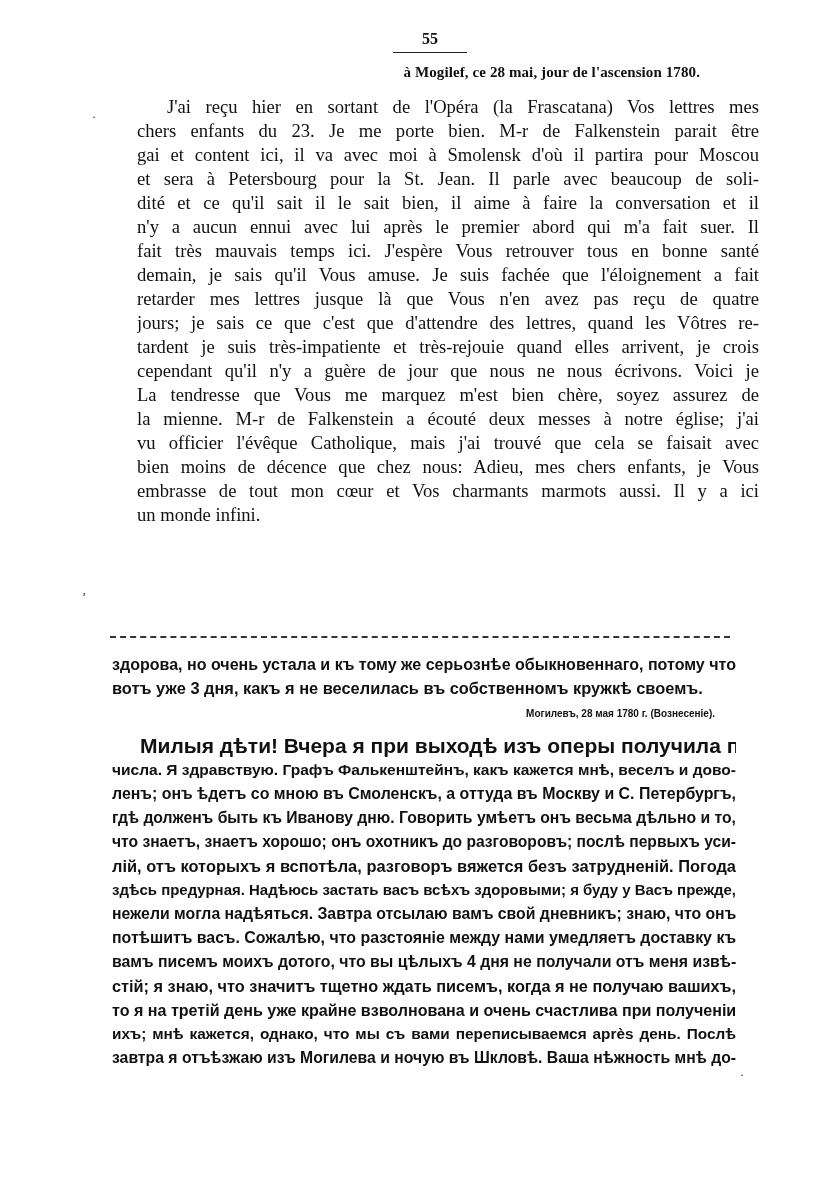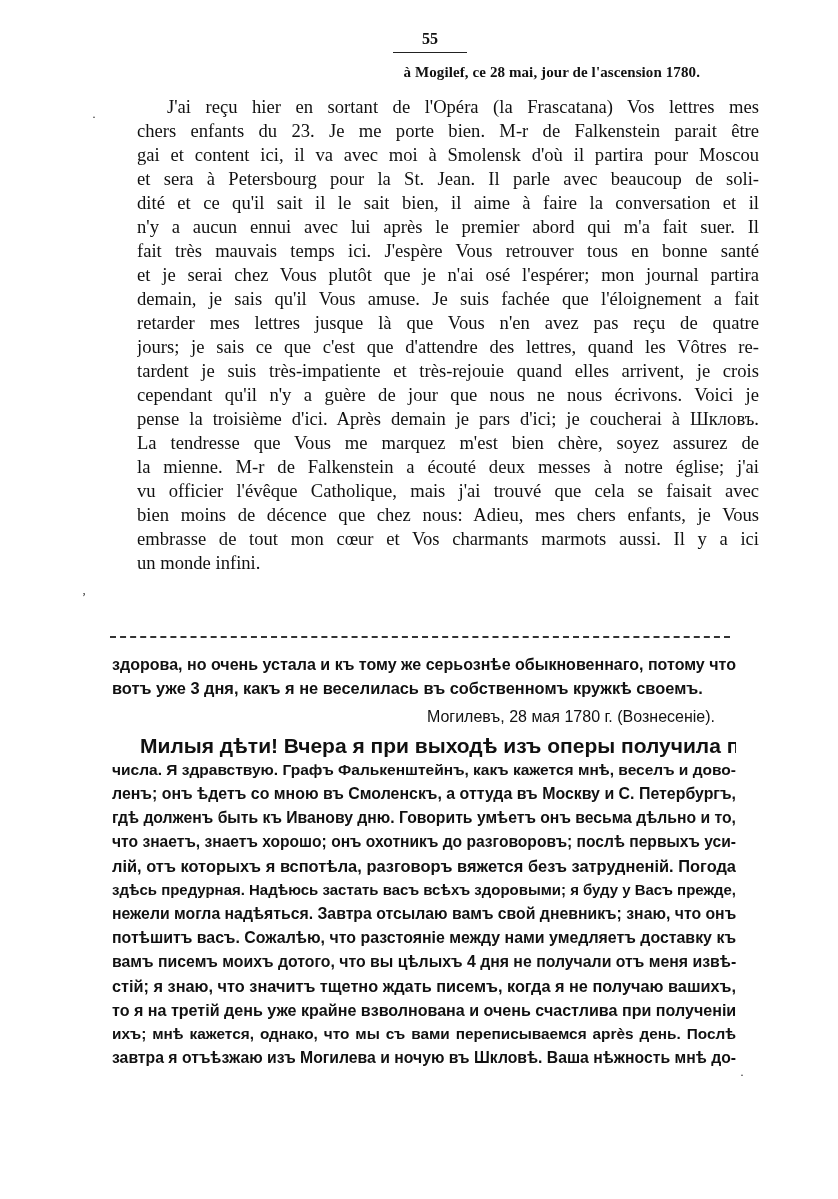--- a/index.html
+++ b/index.html
@@ -19,21 +19,21 @@
     .separator { position: absolute; left: 110px; top: 636px; width: 620px; height: 0;
       border-top: 2px dashed #333; }
     .ru-cont { position: absolute; left: 112px; top: 652px; width: 624px; }
     .ru-line { height: 24px; line-height: 24px; font-size: 16.4px; white-space: nowrap;
       font-family: "Liberation Sans Narrow", "Liberation Sans", "DejaVu Sans", sans-serif;
       font-weight: bold; text-align: justify; text-align-last: justify; overflow: hidden;
       transform-origin: left center; }
     .ru-line.last { text-align-last: left; }
     .ru-line.indent { padding-left: 28px; }
     .ru-dateline { position: absolute; left: 400px; top: 708px; width: 315px; text-align: right;
-      font-size: 16px; font-family: "Liberation Sans", "DejaVu Sans", sans-serif; font-weight: normal; }
+      font-size: 10px; font-family: "Liberation Sans", "DejaVu Sans", sans-serif; font-weight: bold; }
     .ru-body { position: absolute; left: 112px; top: 734px; width: 624px; }
     .mark { position: absolute; font-size: 12px; color: #222; }
   </style>
 </head>
 <body>
 
 <div class="page">
 
   <div class="page-number">55</div>
   <div class="page-number-rule"></div>
@@ -41,27 +41,25 @@
   <div class="fr-dateline">à Mogilef, ce 28 mai, jour de l'ascension 1780.</div>
 
   <div class="fr-body">
     <div class="line indent">J'ai reçu hier en sortant de l'Opéra (la Frascatana) Vos lettres mes</div>
     <div class="line">chers enfants du 23. Je me porte bien. M-r de Falkenstein parait être</div>
     <div class="line">gai et content ici, il va avec moi à Smolensk d'où il partira pour Moscou</div>
     <div class="line">et sera à Petersbourg pour la St. Jean. Il parle avec beaucoup de soli-</div>
     <div class="line">dité et ce qu'il sait il le sait bien, il aime à faire la conversation et il</div>
     <div class="line">n'y a aucun ennui avec lui après le premier abord qui m'a fait suer. Il</div>
     <div class="line">fait très mauvais temps ici. J'espère Vous retrouver tous en bonne santé</div>
-    <div class="line">et je serai chez Vous plutôt que je n'ai osé l'espérer; mon journal partira</div>
     <div class="line">demain, je sais qu'il Vous amuse. Je suis fachée que l'éloignement a fait</div>
     <div class="line">retarder mes lettres jusque là que Vous n'en avez pas reçu de quatre</div>
     <div class="line">jours; je sais ce que c'est que d'attendre des lettres, quand les Vôtres re-</div>
     <div class="line">tardent je suis très-impatiente et très-rejouie quand elles arrivent, je crois</div>
     <div class="line">cependant qu'il n'y a guère de jour que nous ne nous écrivons. Voici je</div>
-    <div class="line">pense la troisième d'ici. Après demain je pars d'ici; je coucherai à Шкловъ.</div>
     <div class="line">La tendresse que Vous me marquez m'est bien chère, soyez assurez de</div>
     <div class="line">la mienne. M-r de Falkenstein a écouté deux messes à notre église; j'ai</div>
     <div class="line">vu officier l'évêque Catholique, mais j'ai trouvé que cela se faisait avec</div>
     <div class="line">bien moins de décence que chez nous: Adieu, mes chers enfants, je Vous</div>
     <div class="line">embrasse de tout mon cœur et Vos charmants marmots aussi. Il y a ici</div>
     <div class="line last">un monde infini.</div>
   </div>
 
   <div class="separator"></div>
 

